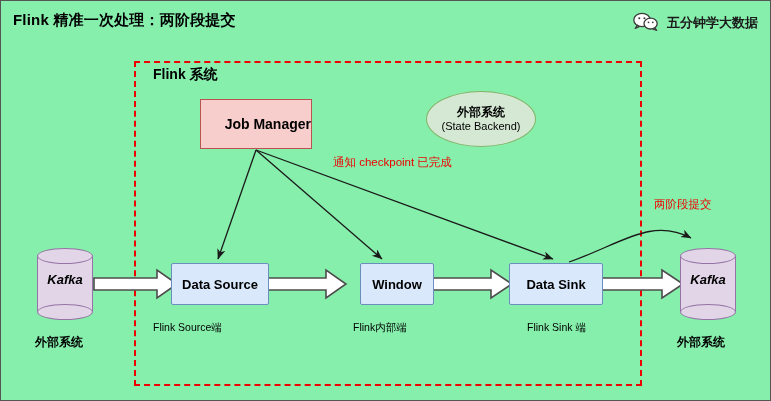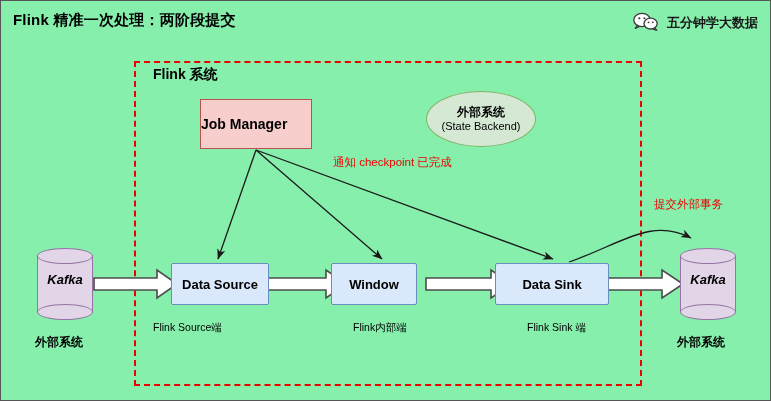--- a/index.html
+++ b/index.html
@@ -44,21 +44,21 @@
     white-space:nowrap;
   }
 
   
   #job-manager{
     left:199px;top:98px;
     width:112px;height:50px;
     background:#f8cecc;
     border:1.5px solid #b85450;
     box-sizing:border-box;
-    display:flex;align-items:center;justify-content:flex-start;
+    display:flex;align-items:center;justify-content:flex-end;
     font-size:14px;font-weight:bold;color:#000000;
     white-space:nowrap;
   }
 
   
   #state-backend{
     left:425px;top:90px;
     width:110px;height:56px;
     background:#d5e8d4;
     border:1.5px solid #82b366;
@@ -85,22 +85,22 @@
     top:262px;height:42px;
     background:#dae8fc;
     border:1.5px solid #6c8ebf;
     border-radius:2px;
     box-sizing:border-box;
     display:flex;align-items:center;justify-content:center;
     font-size:13px;font-weight:bold;color:#000000;
     white-space:nowrap;
   }
   #box-data-source{left:170px;width:98px;}
-  #box-window{left:330px;width:86px;}
-  #box-data-sink{left:494px;width:114px;}
+  #box-window{left:359px;width:74px;}
+  #box-data-sink{left:508px;width:94px;}
 
   .stage-caption{
     top:320px;
     font-size:10.5px;color:#000000;
     white-space:nowrap;
   }
   #cap-source{left:152px;}
   #cap-internal{left:352px;}
   #cap-sink{left:526px;}
 
@@ -174,21 +174,21 @@
   <div class="abs" id="job-manager">
     <span>Job Manager</span>
   </div>
 
   <div class="abs" id="state-backend">
     <span class="sb-cn">外部系统</span>
     <span class="sb-en">(State Backend)</span>
   </div>
 
   <div class="abs red-note" id="note-checkpoint">通知 checkpoint 已完成</div>
-  <div class="abs red-note" id="note-commit">提交外部事务</div>
+  <div class="abs red-note" id="note-commit">两阶段提交</div>
 
   <svg class="abs" id="block-arrows" viewBox="0 0 771 401">
 
     <path d="M93 277 L156 277 L156 269 L176 283 L156 297 L156 289 L93 289 Z" fill="#ffffff" stroke="#4d4d4d" stroke-width="1.6" stroke-linejoin="miter"></path>
 
     <path d="M266 277 L325 277 L325 269 L345 283 L325 297 L325 289 L266 289 Z" fill="#ffffff" stroke="#4d4d4d" stroke-width="1.6" stroke-linejoin="miter"></path>
 
     <path d="M425 277 L490 277 L490 269 L511 283 L490 297 L490 289 L425 289 Z" fill="#ffffff" stroke="#4d4d4d" stroke-width="1.6" stroke-linejoin="miter"></path>
 
     <path d="M599 277 L661 277 L661 269 L682 283 L661 297 L661 289 L599 289 Z" fill="#ffffff" stroke="#4d4d4d" stroke-width="1.6" stroke-linejoin="miter"></path>

